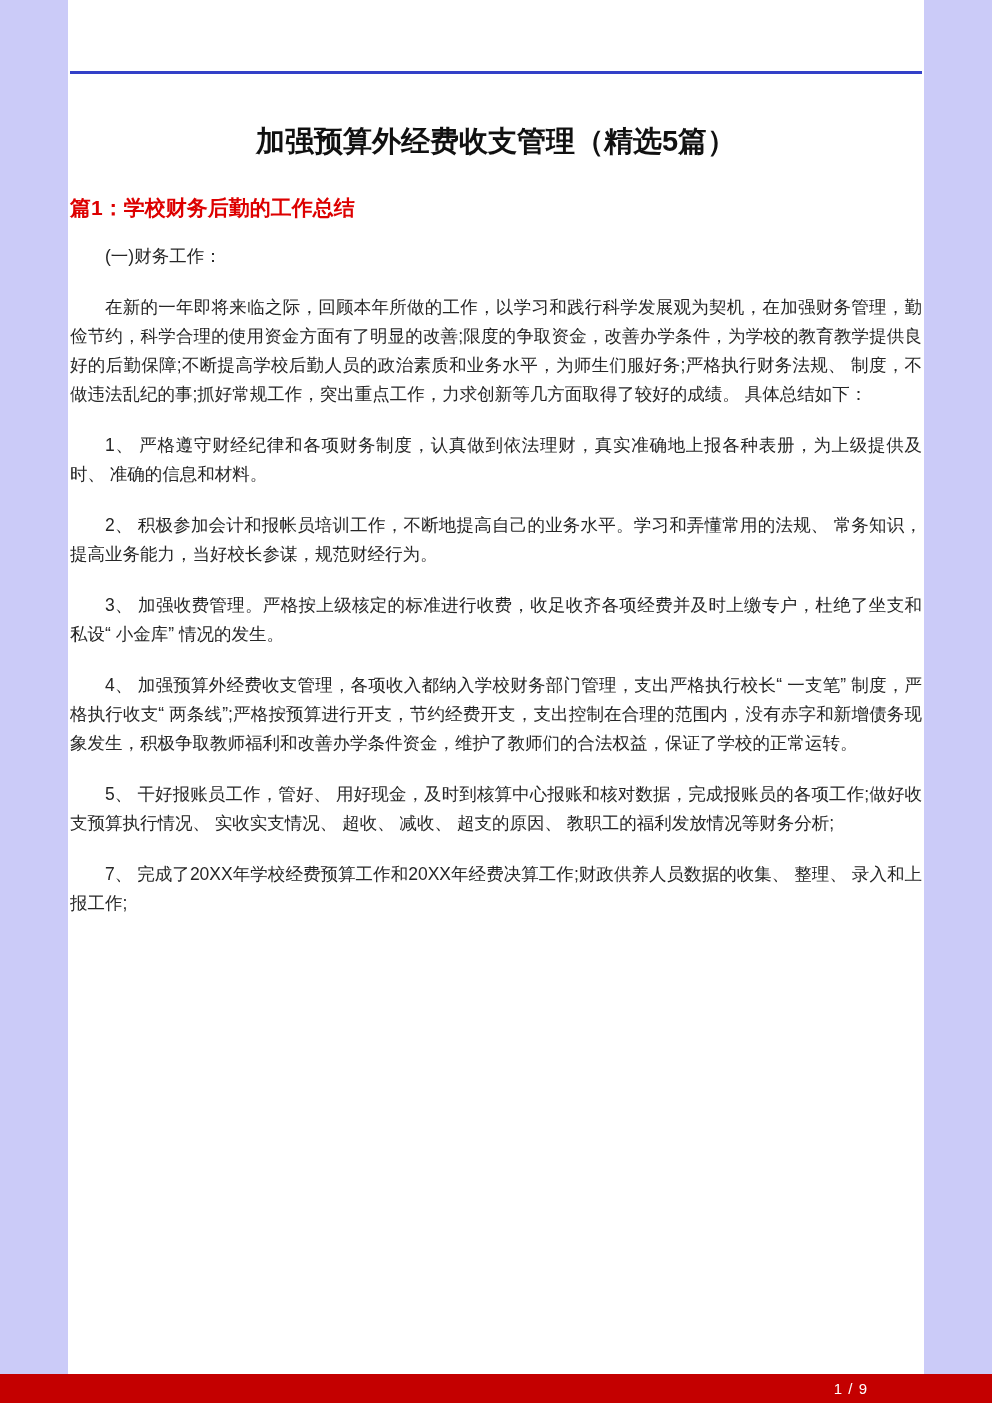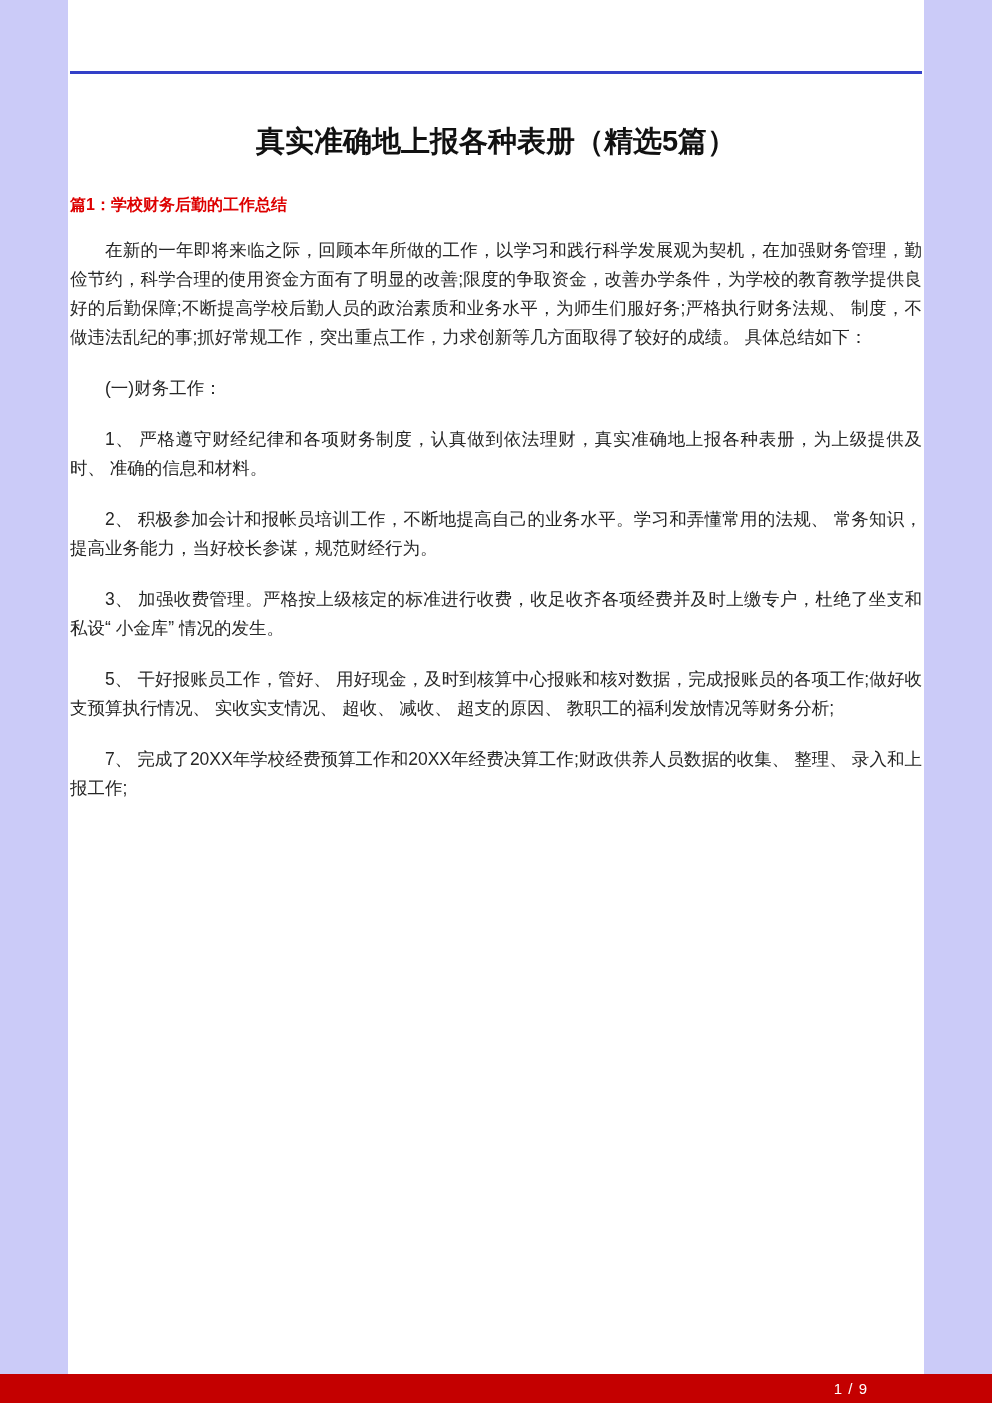--- a/index.html
+++ b/index.html
@@ -34,21 +34,21 @@
     margin: 50px 0 0 0;
     text-align: center;
     font-size: 29px;
     font-weight: bold;
     color: #111111;
     line-height: 1.2;
   }
   .section-heading {
     margin: 36px 0 0 0;
     text-align: left;
-    font-size: 16px;
+    font-size: 21px;
     font-weight: bold;
     color: #dd0000;
     line-height: 1.2;
   }
   .body-text p {
     margin: 22px 0 0 0;
     font-size: 17.5px;
     line-height: 29px;
     color: #262626;
     text-indent: 2em;
@@ -72,28 +72,29 @@
     line-height: 29px;
     letter-spacing: 1px;
   }
 </style>
 </head>
 <body>
 
 <div class="canvas">
   <div class="page">
     <hr class="top-rule">
-    <h1 class="doc-title">真实准确地上报各种表册（精选5篇）</h1>
+    <h1 class="doc-title">加强预算外经费收支管理（精选5篇）</h1>
     <h2 class="section-heading">篇1：学校财务后勤的工作总结</h2>
     <div class="body-text">
+      <p>(一)财务工作：</p>
       <p>在新的一年即将来临之际，回顾本年所做的工作，以学习和践行科学发展观为契机，在加强财务管理，勤俭节约，科学合理的使用资金方面有了明显的改善;限度的争取资金，改善办学条件，为学校的教育教学提供良好的后勤保障;不断提高学校后勤人员的政治素质和业务水平，为师生们服好务;严格执行财务法规、 制度，不做违法乱纪的事;抓好常规工作，突出重点工作，力求创新等几方面取得了较好的成绩。 具体总结如下：</p>
-      <p>(一)财务工作：</p>
       <p>1、 严格遵守财经纪律和各项财务制度，认真做到依法理财，真实准确地上报各种表册，为上级提供及时、 准确的信息和材料。</p>
       <p>2、 积极参加会计和报帐员培训工作，不断地提高自己的业务水平。学习和弄懂常用的法规、 常务知识，提高业务能力，当好校长参谋，规范财经行为。</p>
       <p>3、 加强收费管理。严格按上级核定的标准进行收费，收足收齐各项经费并及时上缴专户，杜绝了坐支和私设“ 小金库” 情况的发生。</p>
+      <p>4、 加强预算外经费收支管理，各项收入都纳入学校财务部门管理，支出严格执行校长“ 一支笔” 制度，严格执行收支“ 两条线”;严格按预算进行开支，节约经费开支，支出控制在合理的范围内，没有赤字和新增债务现象发生，积极争取教师福利和改善办学条件资金，维护了教师们的合法权益，保证了学校的正常运转。</p>
       <p>5、 干好报账员工作，管好、 用好现金，及时到核算中心报账和核对数据，完成报账员的各项工作;做好收支预算执行情况、 实收实支情况、 超收、 减收、 超支的原因、 教职工的福利发放情况等财务分析;</p>
       <p>7、 完成了20XX年学校经费预算工作和20XX年经费决算工作;财政供养人员数据的收集、 整理、 录入和上报工作;</p>
     </div>
   </div>
   <div class="footer-bar">
     <span class="page-number">1 / 9</span>
   </div>
 </div>
 
 </body></html>

